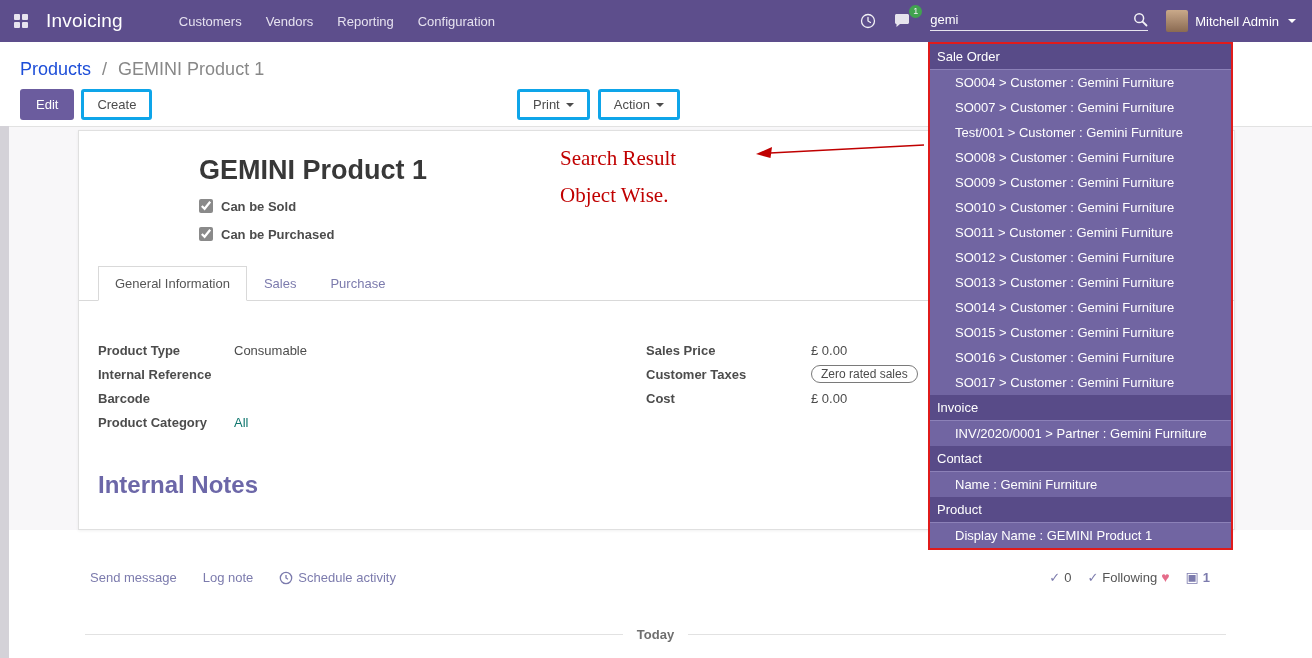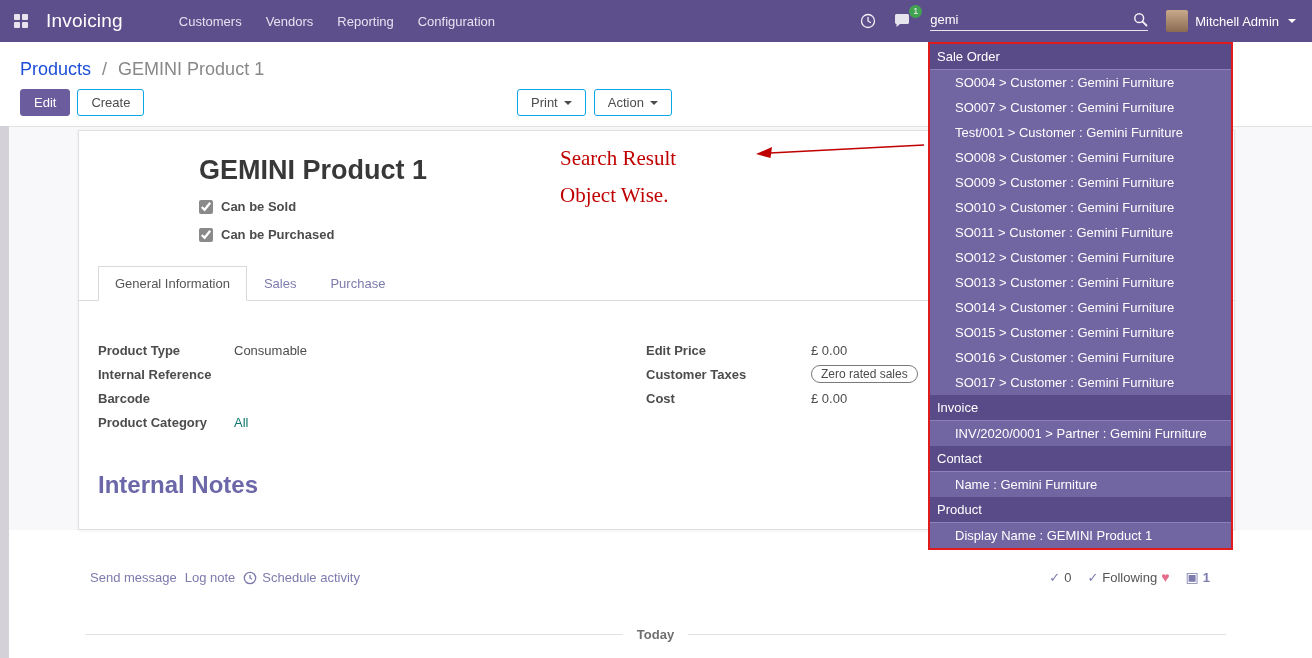--- a/index.html
+++ b/index.html
@@ -25,48 +25,48 @@
   .caret{width:0;height:0;border-left:4px solid transparent;border-right:4px solid transparent;border-top:4px solid #fff;margin-left:2px;}
 
   
   .control-panel{position:absolute;top:42px;left:0;width:100%;height:84px;background:#fff;}
   .breadcrumb{position:absolute;left:20px;top:17px;font-size:18px;}
   .bc-link{color:#1d4ed8;cursor:pointer;}
   .bc-sep{color:#888;margin:0 6px;}
   .bc-current{color:#888;}
   .cp-buttons-left{position:absolute;left:20px;top:47px;display:flex;gap:7px;}
   .cp-buttons-center{position:absolute;left:517px;top:47px;display:flex;gap:8px;}
-  .btn{font-size:13px;padding:5px 13px;border:1px solid #0ea5e9;border-radius:3px;background:#fff;color:#4c4c4c;cursor:pointer;display:flex;align-items:center;gap:6px;font-family:inherit;}
+  .btn{font-size:13px;padding:5px 13px;border:3px solid #0ea5e9;border-radius:3px;background:#fff;color:#4c4c4c;cursor:pointer;display:flex;align-items:center;gap:6px;font-family:inherit;}
   .btn-primary{background:#6b5c9e;border-color:#6b5c9e;color:#fff;}
   .dd-caret{width:0;height:0;border-left:4px solid transparent;border-right:4px solid transparent;border-top:4px solid #4c4c4c;}
 
   
   .form-area{position:absolute;left:0;top:126px;width:100%;height:404px;background:#f8f7f9;border-top:1px solid #e2e2e2;}
   .edge-strip{position:absolute;left:0;top:126px;width:9px;height:532px;background:#d4d2d8;}
   .sheet{position:absolute;left:78px;top:130px;width:1157px;height:400px;background:#fff;border:1px solid #e0e0e0;box-shadow:0 1px 3px rgba(0,0,0,.06);}
   .sheet-title{margin:24px 0 0 120px;font-size:27px;font-weight:bold;color:#383838;}
-  .chk-row{margin:13px 0 0 120px;display:flex;align-items:center;gap:8px;}
+  .chk-row{margin:13px 0 0 120px;display:flex;gap:8px;}
   .chk-row input{width:14px;height:14px;accent-color:#8a8a8a;cursor:pointer;}
   .chk-row label{font-size:13px;font-weight:bold;color:#4c4c4c;}
   .tab-bar{margin-top:24px;padding-left:19px;border-bottom:1px solid #d9d9d9;display:flex;}
   .tab{padding:9px 16px;font-size:13px;color:#7c7bad;cursor:pointer;border:1px solid transparent;margin-bottom:-1px;}
   .tab.active{background:#fff;border-color:#d9d9d9 #d9d9d9 #fff #d9d9d9;color:#555;}
   .fields{display:flex;padding:40px 30px 0 19px;}
   .col-left{width:548px;}
   .col-right{flex:1;}
   .field-row{display:flex;margin-bottom:6px;min-height:18px;align-items:center;}
   .f-label{width:136px;font-weight:bold;font-size:13px;color:#4c4c4c;flex-shrink:0;}
   .col-right .f-label{width:165px;}
   .f-value{font-size:13px;color:#4c4c4c;}
   .f-link{color:#0f766e;cursor:pointer;}
   .pill{display:inline-block;border:1px solid #7a7a7a;border-radius:10px;padding:1px 9px;font-size:12px;color:#4c4c4c;}
   .notes-heading{margin:34px 0 0 19px;font-size:24px;font-weight:bold;color:#6c67a8;}
 
   
-  .chatter-links{position:absolute;left:90px;top:570px;display:flex;gap:8px;align-items:center;font-size:13px;z-index:5;}
+  .chatter-links{position:absolute;left:90px;top:570px;display:flex;gap:26px;align-items:center;font-size:13px;z-index:5;}
   .chat-link{color:#7c7bad;cursor:pointer;display:flex;align-items:center;gap:5px;}
   .follower-bar{position:absolute;top:569px;right:102px;display:flex;align-items:center;gap:16px;font-size:13px;color:#555;z-index:4;}
   .flw-item{display:flex;align-items:center;gap:4px;cursor:pointer;}
   .check-glyph{color:#7c7bad;}
   .heart{color:#e56c8a;font-size:14px;}
   .doc-glyph{color:#7c7bad;font-size:14px;}
   .flw-count{color:#7c7bad;font-weight:bold;}
   .today-divider{position:absolute;left:85px;right:86px;top:627px;display:flex;align-items:center;color:#6f6f6f;font-weight:bold;font-size:13px;z-index:5;}
   .today-divider::before,.today-divider::after{content:"";flex:1;height:1px;background:#e2e2e2;}
   .today-divider span{padding:0 14px;}
@@ -193,21 +193,21 @@
           <span class="f-label">Barcode</span>
           <span class="f-value"></span>
         </div>
         <div class="field-row">
           <span class="f-label">Product Category</span>
           <span class="f-value f-link">All</span>
         </div>
       </div>
       <div class="col-right">
         <div class="field-row">
-          <span class="f-label">Edit Price</span>
+          <span class="f-label">Sales Price</span>
           <span class="f-value">£ 0.00</span>
         </div>
         <div class="field-row">
           <span class="f-label">Customer Taxes</span>
           <span class="pill">Zero rated sales</span>
         </div>
         <div class="field-row">
           <span class="f-label">Cost</span>
           <span class="f-value">£ 0.00</span>
         </div>

